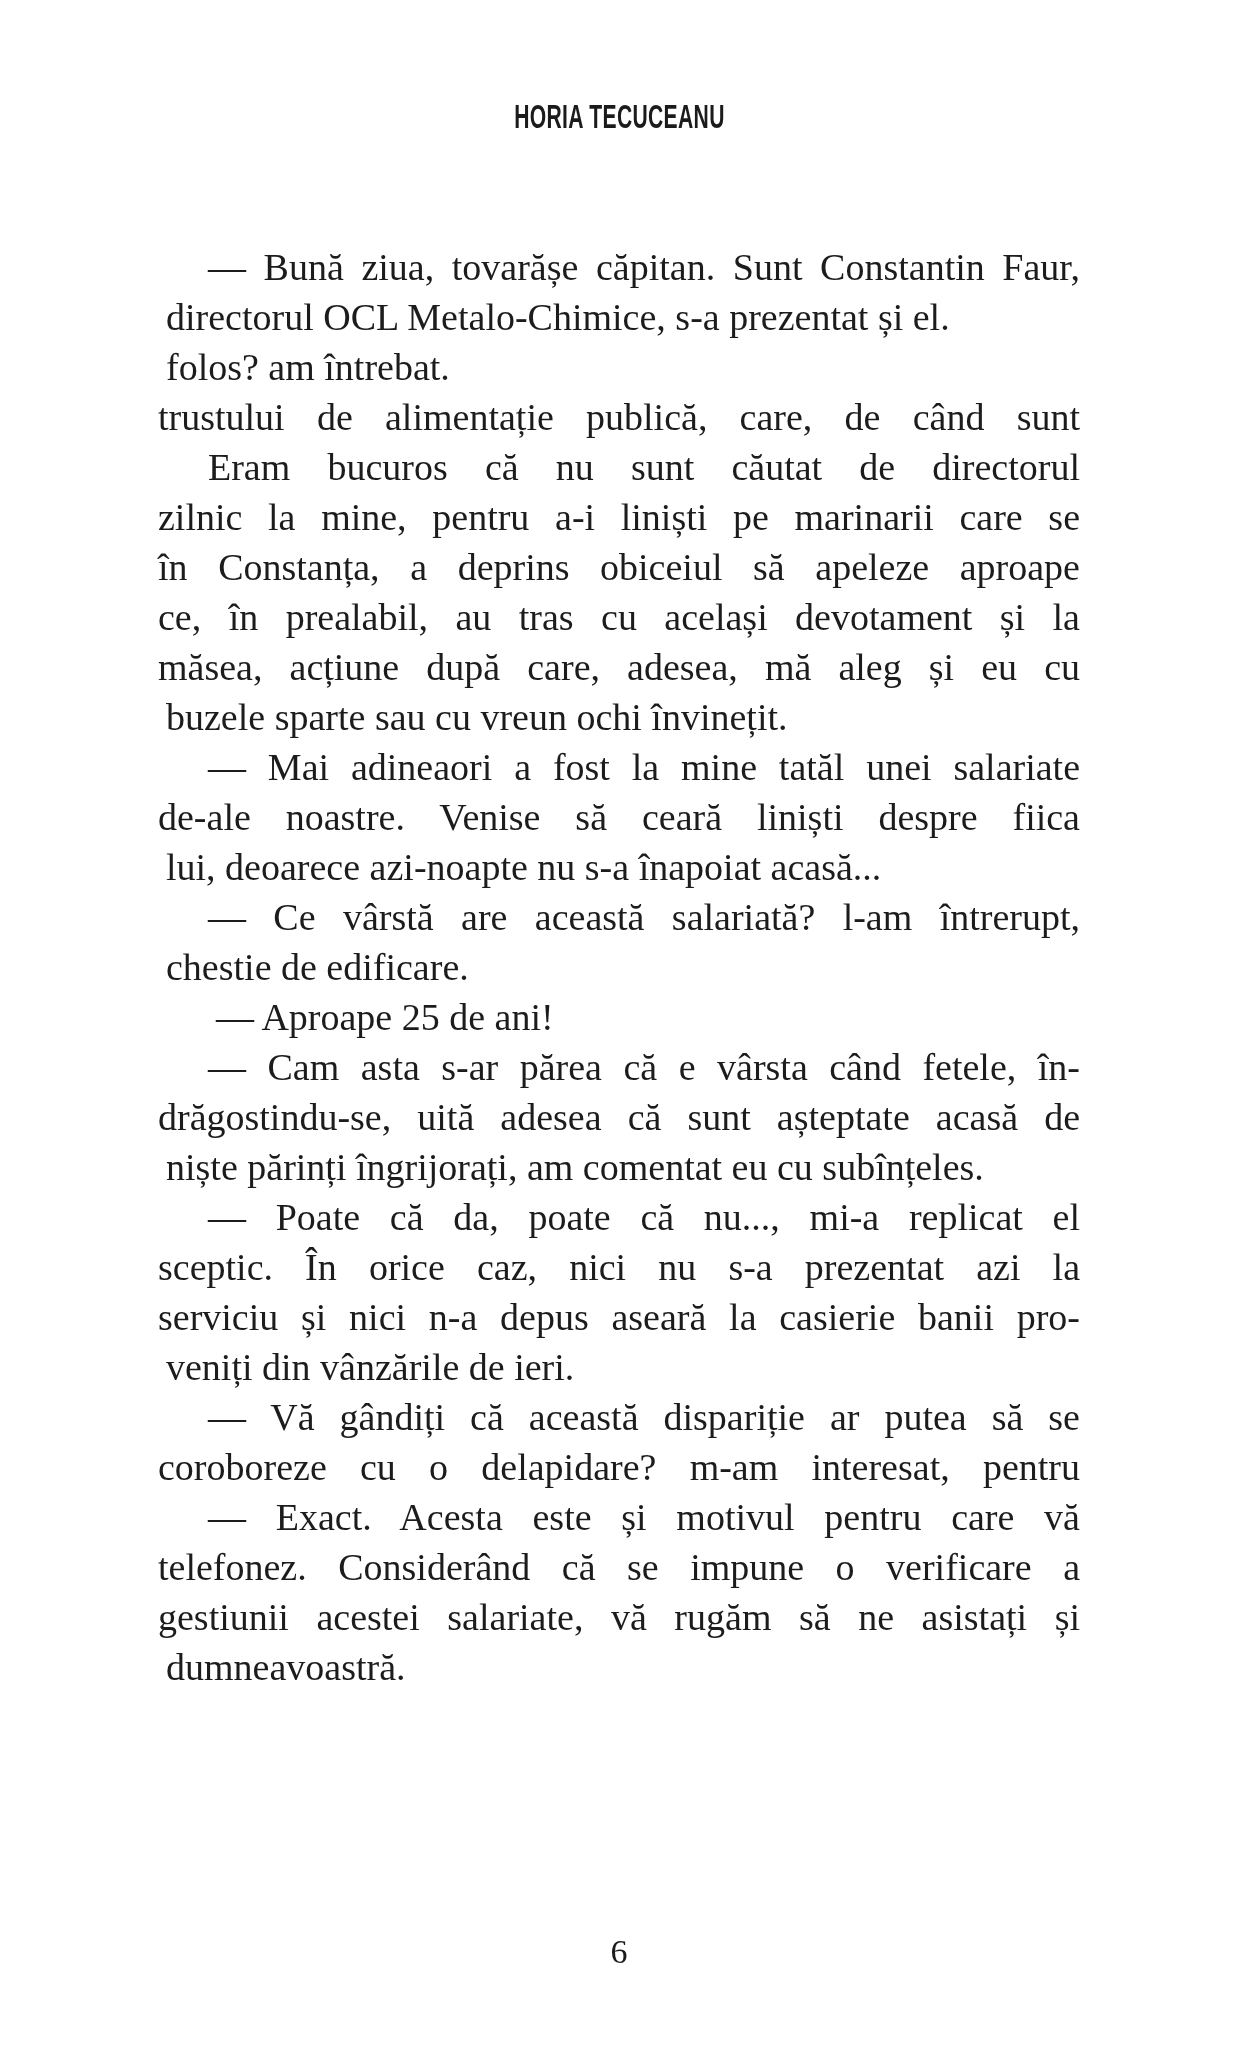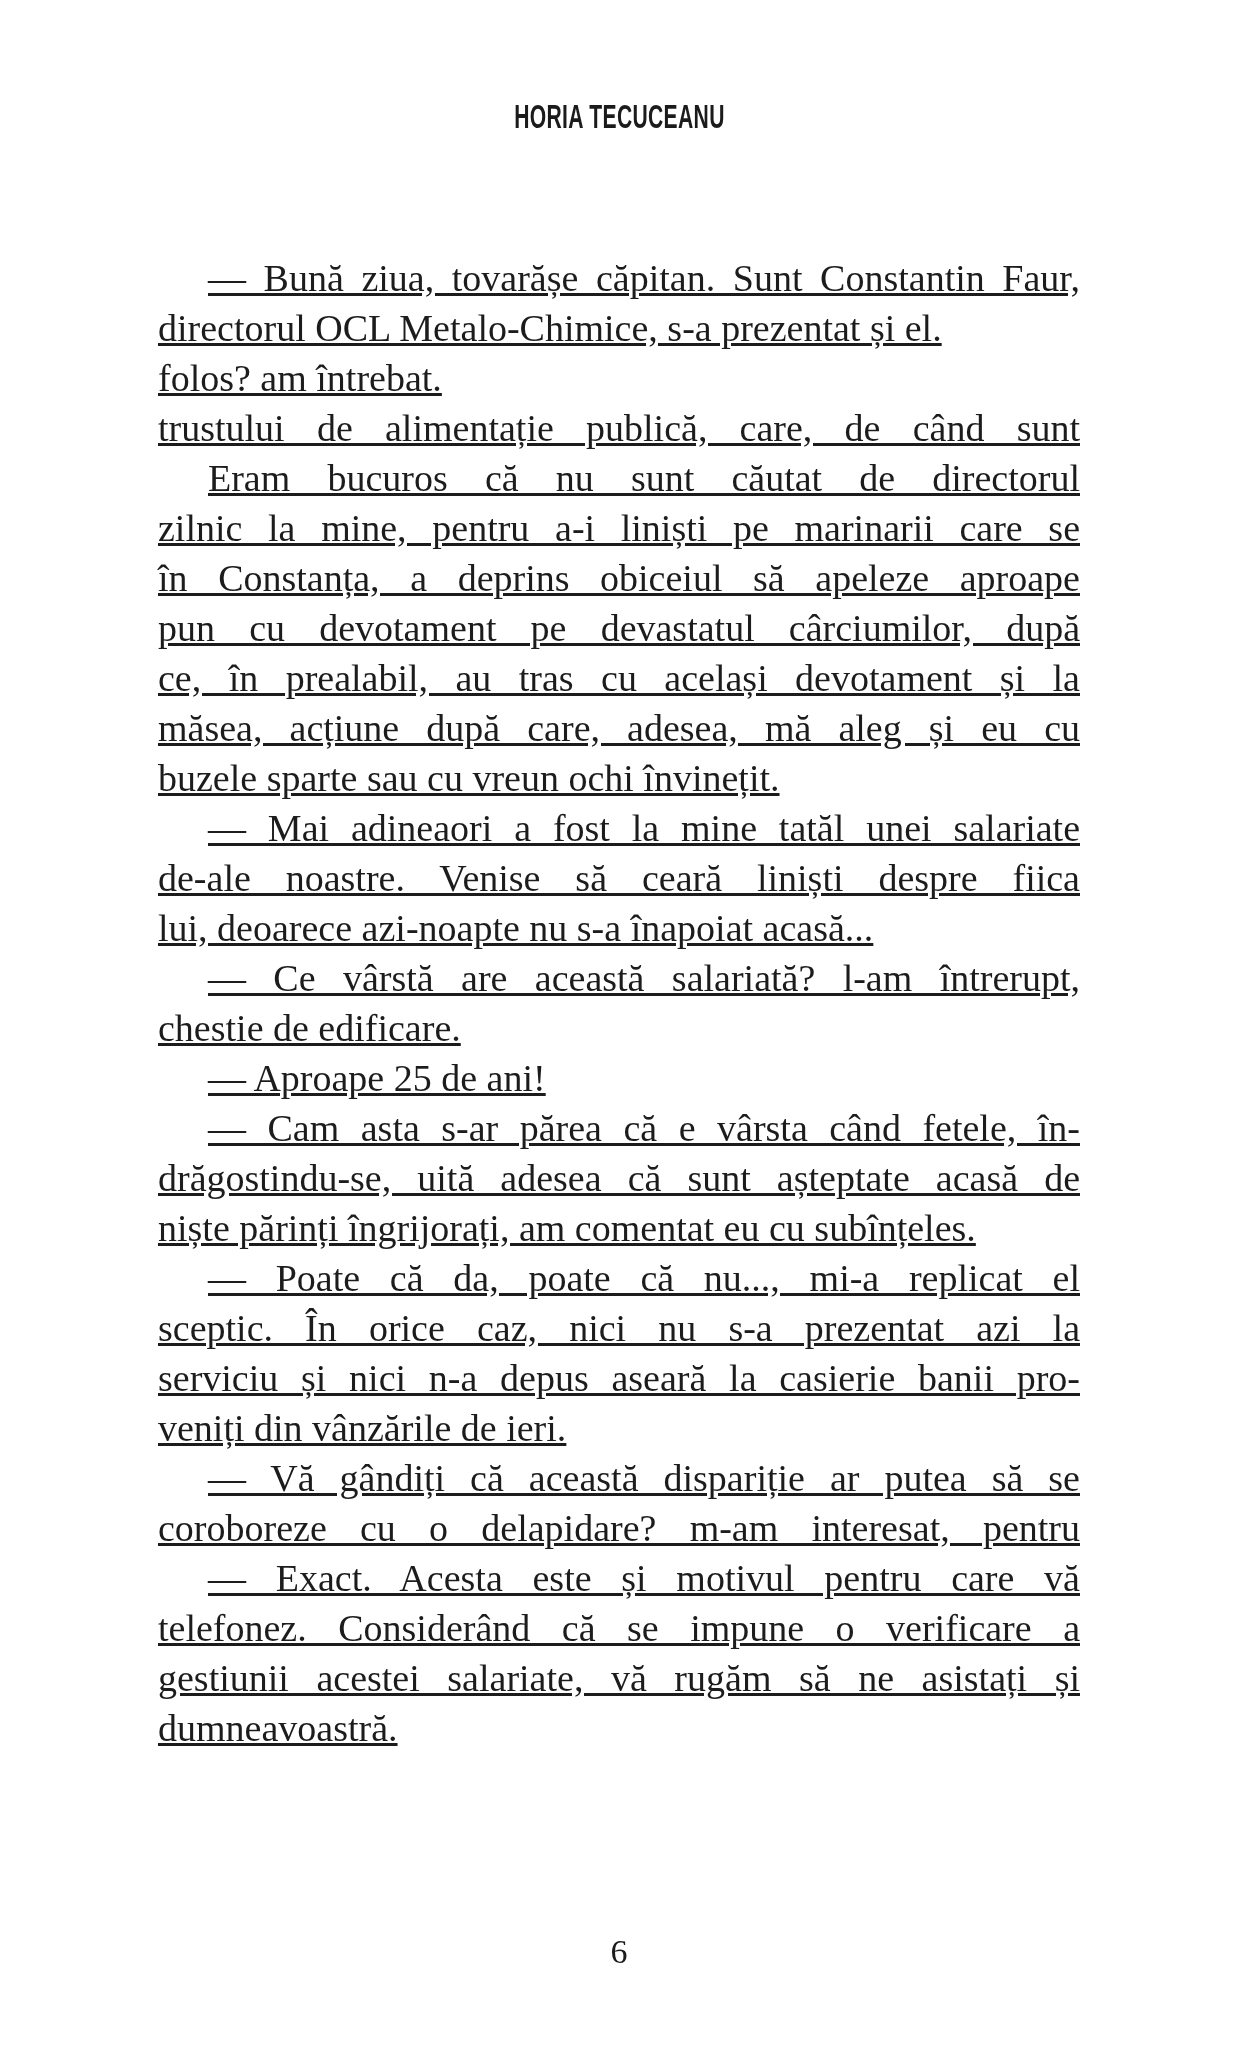--- a/index.html
+++ b/index.html
@@ -29,42 +29,42 @@
       font-weight: 700;
       font-size: 33px;
       letter-spacing: 0.5px;
       color: #1b1b1b;
       transform: scaleX(0.64);
       transform-origin: center;
       white-space: nowrap;
     }
     .page-body {
       position: absolute;
-      top: 253px;
+      top: 242px;
       left: 158px;
       width: 922px;
       font-size: 38px;
       line-height: 50px;
-      text-decoration: underline;
     }
     .page-body p {
       margin: 0;
       padding: 0;
     }
     .line {
       display: block;
       text-align: justify;
       text-align-last: justify;
       white-space: normal;
     }
     .line.first {
       text-indent: 50px;
     }
     .line.last {
       text-align-last: left;
+      margin-left: 8px;
     }
     .page-number {
       position: absolute;
       top: 1934px;
       left: 158px;
       width: 922px;
       text-align: center;
       font-size: 34px;
       line-height: 36px;
       color: #1c1c1c;
@@ -88,21 +88,20 @@
 
     <p>
       <span class="line last">folos? am întrebat.</span>
     </p>
 
     <p>
       <span class="line">trustului de alimentație publică, care, de când sunt</span>
       <span class="line first">Eram bucuros că nu sunt căutat de directorul</span>
       <span class="line">zilnic la mine, pentru a-i liniști pe marinarii care se</span>
       <span class="line">în Constanța, a deprins obiceiul să apeleze aproape</span>
-      <span class="line">pun cu devotament pe devastatul cârciumilor, după</span>
       <span class="line">ce, în prealabil, au tras cu același devotament și la</span>
       <span class="line">măsea, acțiune după care, adesea, mă aleg și eu cu</span>
       <span class="line last">buzele sparte sau cu vreun ochi învinețit.</span>
     </p>
 
     <p>
       <span class="line first">— Mai adineaori a fost la mine tatăl unei salariate</span>
       <span class="line">de-ale noastre. Venise să ceară liniști despre fiica</span>
       <span class="line last">lui, deoarece azi-noapte nu s-a înapoiat acasă...</span>
     </p>

